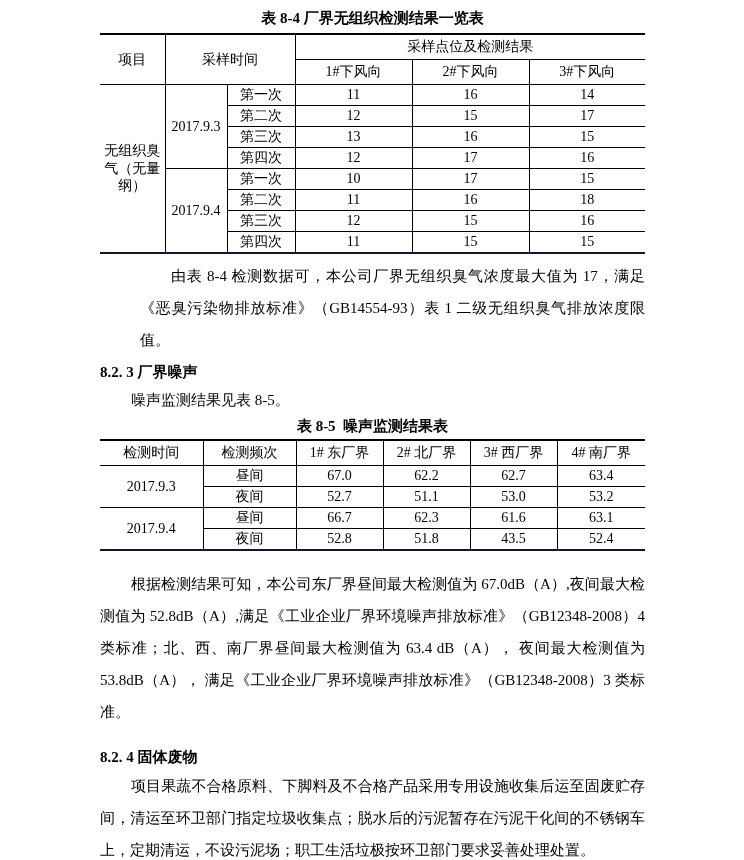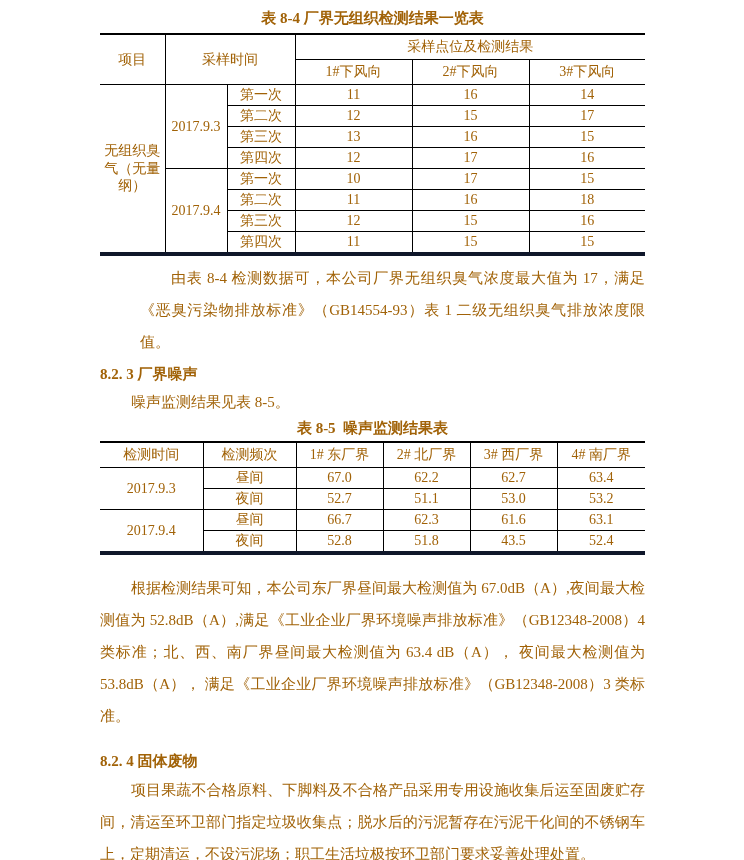--- a/index.html
+++ b/index.html
@@ -1,32 +1,32 @@
 <!DOCTYPE html>
 <html><head>
 <meta charset="utf-8">
 <style>
   html,body { margin:0; padding:0; background:#ffffff; }
   .page {
     width:744px; height:860px; box-sizing:border-box;
     padding:8px 99px 0 100px;
-    background:#ffffff; color:#a16207;
+    background:#ffffff; color:#000000;
     font-family:"Liberation Serif","DejaVu Serif",serif;
     overflow:hidden;
   }
   .table-title {
     font-weight:700; text-align:center; font-size:15px; line-height:20px;
     white-space:pre-wrap;
   }
   .tt1 { margin-bottom:5px; }
   .tt2 { margin:0 0 3px 0; }
   table.tbl {
     width:100%; border-collapse:collapse; table-layout:fixed;
     font-size:14px;
-    border-top:2px solid #000; border-bottom:4px solid #0f172a;
+    border-top:2px solid #000; border-bottom:2px solid #0f172a;
     border-left:hidden; border-right:hidden;
   }
   table.tbl td {
     border:1px solid #000; text-align:center; vertical-align:middle;
     padding:0 2px; line-height:1.25;
   }
   td.hb { border-bottom:2px solid #000; }
   tr.hr td { height:24px; }
   tr.dr td { height:20px;text-align:center; }
   td.wrapcell { word-break:break-all; padding:0 7px; }

